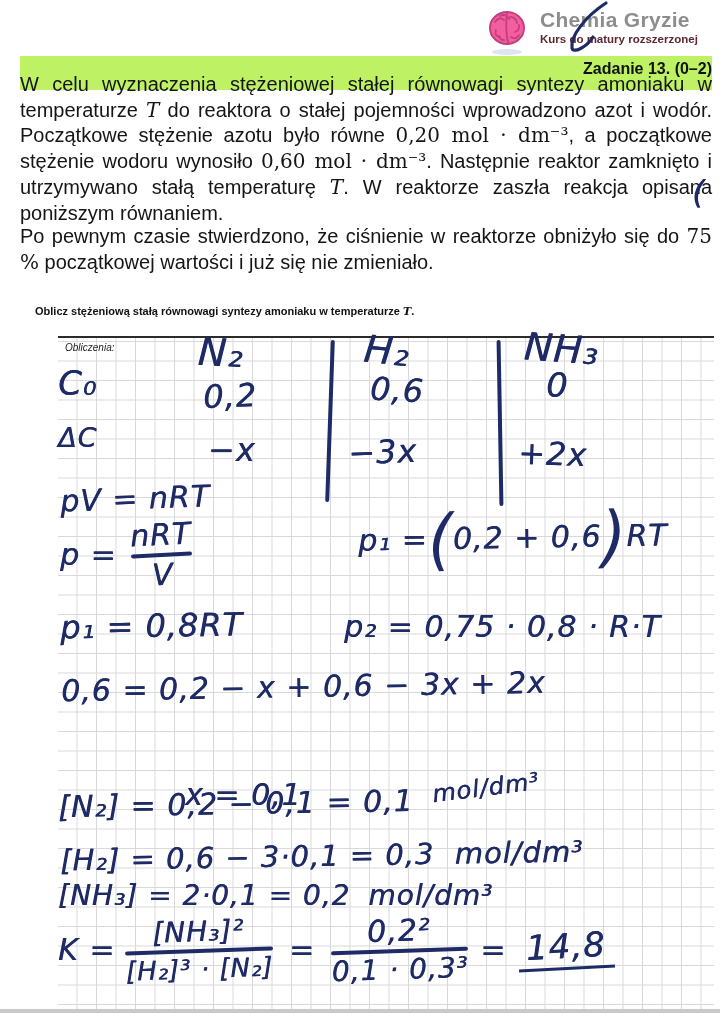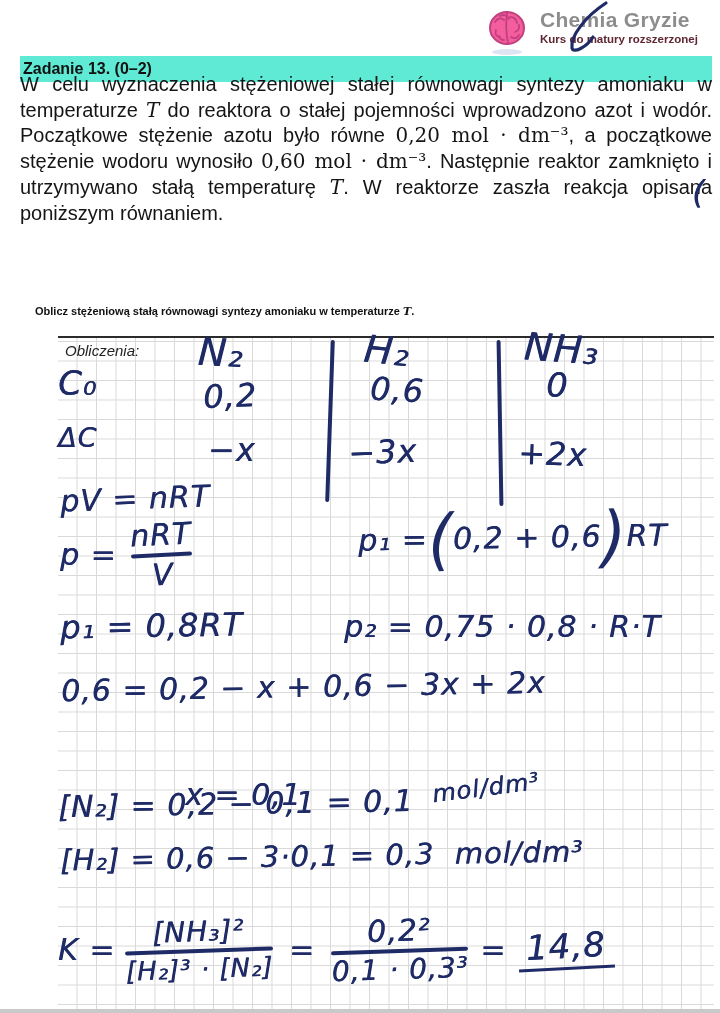--- a/index.html
+++ b/index.html
@@ -5,37 +5,37 @@
   html,body{margin:0;padding:0;background:#ffffff;}
   .page{position:relative;width:720px;height:1013px;background:#ffffff;overflow:hidden;
         font-family:"Liberation Sans",sans-serif;color:#111;text-decoration:underline;}
   
   .logo{position:absolute;top:8px;left:486px;display:flex;gap:10px;align-items:flex-start;}
   .brainwrap{position:relative;width:44px;height:48px;}
   .brand{font-size:21px;font-weight:bold;color:#8d8d8d;letter-spacing:.3px;line-height:24px;}
   .tagline{font-size:11.5px;font-weight:bold;color:#5f2633;margin-top:1px;}
   .swoosh{position:absolute;left:548px;top:0;pointer-events:none;}
   
-  .task-band{position:absolute;left:20px;top:56px;width:692px;height:26px;background:#5eead4;
-             font-weight:bold;font-size:16px;line-height:25px;padding-left:3px;box-sizing:border-box;}
+  .task-band{position:absolute;left:20px;top:56px;width:692px;height:34px;background:#bef264;
+             font-weight:bold;font-size:16px;line-height:25px;padding-left:3px;box-sizing:border-box;text-align:right;}
   
   .ptext{position:absolute;left:20px;width:692px;font-size:20px;line-height:25.7px;
          text-align:justify;color:#151515;}
   .serif{font-family:"DejaVu Serif","Liberation Serif",serif;}
   .tvar{font-family:"DejaVu Serif","Liberation Serif",serif;font-style:italic;}
   .equation{position:absolute;left:0;top:202px;width:720px;text-align:center;font-size:16px;color:#151515;}
   .instruction{position:absolute;left:35px;top:305px;width:692px;font-weight:bold;font-size:11px;}
   .instruction .tvar{font-weight:bold;}
   
   .calc{position:absolute;left:58px;top:336px;width:656px;height:677px;
         border-top:2.5px solid #2b2b2b;box-sizing:border-box;
         background-image:linear-gradient(#d9d9d9 1px,transparent 1px),
                          linear-gradient(90deg,#d9d9d9 1px,transparent 1px);
         background-size:19.5px 19.5px;background-position:-1px 3px;}
-  .calc-label{position:absolute;left:7px;top:4px;font-style:italic;font-size:15px;color:#222;}
+  .calc-label{position:absolute;left:7px;top:4px;font-style:italic;font-size:10px;color:#222;}
   
   .hw{position:absolute;color:#1e2b66;font-family:"DejaVu Sans",sans-serif;font-style:italic;
       letter-spacing:1px;white-space:nowrap;text-shadow:.5px 0 0 currentColor;line-height:1;}
   .vline{position:absolute;width:4px;background:#1e2b66;border-radius:3px;}
   .frac{display:inline-flex;flex-direction:column;align-items:center;vertical-align:middle;}
   .frac .bar{align-self:stretch;height:3.5px;background:#1e2b66;border-radius:2px;margin:3px 0;}
   .hrow{display:flex;align-items:center;}
   .bigparen{font-size:64px;font-weight:normal;letter-spacing:0;transform:scaleY(1.05);text-shadow:none;}
   .result{border-bottom:3.5px solid #1e2b66;padding:0 8px 4px;transform:rotate(-3deg);font-size:34px;}
   .unit-raised{display:inline-block;transform:translateY(-14px) rotate(-6deg);font-size:24px;margin-left:8px;}
@@ -72,20 +72,23 @@
     <path d="M58 3 C 38 16 22 36 24 48 C 25 54 39 47 45 37" fill="none" stroke="#1e2b66" stroke-width="3.2" stroke-linecap="round"></path>
   </svg>
 
   <div class="task-band">Zadanie 13. (0–2)</div>
 
   <p class="ptext" style="top:72px;margin:0;">
     <span>W celu wyznaczenia stężeniowej stałej równowagi syntezy amoniaku w temperaturze </span><span class="tvar">T</span><span> do reaktora o stałej pojemności wprowadzono azot i wodór. Początkowe stężenie azotu było równe </span><span class="serif">0,20 mol · dm⁻³</span><span>, a początkowe stężenie wodoru wynosiło </span><span class="serif">0,60 mol · dm⁻³</span><span>. Następnie reaktor zamknięto i utrzymywano stałą temperaturę </span><span class="tvar">T</span><span>. W reaktorze zaszła reakcja opisana poniższym równaniem.</span>
   </p>
 
 
+  <p class="ptext" style="top:224px;margin:0;">
+    <span>Po pewnym czasie stwierdzono, że ciśnienie w reaktorze obniżyło się do </span><span class="serif">75 %</span><span> początkowej wartości i już się nie zmieniało.</span>
+  </p>
 
   <p class="instruction" style="margin:0;">
     <span>Oblicz stężeniową stałą równowagi syntezy amoniaku w temperaturze </span><span class="tvar">T</span><span>.</span>
   </p>
 
   <div class="hw" style="left:692px;top:176px;font-size:32px;">(</div>
 
   <div class="calc">
     <span class="calc-label">Obliczenia:</span>
 
@@ -133,20 +136,24 @@
     <div class="hw" style="left:127px;top:398px;font-size:30px;margin-top:44px;">x = 0,1</div>
 
     <div class="hw" style="left:0px;top:450px;font-size:30px;transform:rotate(-1deg);">
       <span>[N₂] = 0,2 − 0,1 = 0,1</span>
       <span class="unit-raised">mol/dm³</span>
     </div>
     <div class="hw" style="left:2px;top:504px;font-size:29px;transform:rotate(-1deg);">
       <span>[H₂] = 0,6 − 3·0,1 = 0,3</span>
       <span style="margin-left:10px;">mol/dm³</span>
     </div>
+    <div class="hw" style="left:0px;top:544px;font-size:28px;">
+      <span>[NH₃] = 2·0,1 = 0,2</span>
+      <span style="margin-left:8px;">mol/dm³</span>
+    </div>
 
     <div class="hw hrow" style="left:0px;top:578px;font-size:30px;">
       <span>K =</span>
       <span class="frac" style="margin-left:10px;transform:rotate(-2deg);">
         <span style="font-size:28px;">[NH₃]²</span>
         <span class="bar"></span>
         <span style="font-size:26px;">[H₂]³ · [N₂]</span>
       </span>
       <span style="margin:0 16px;">=</span>
       <span class="frac" style="transform:rotate(-2deg);">

